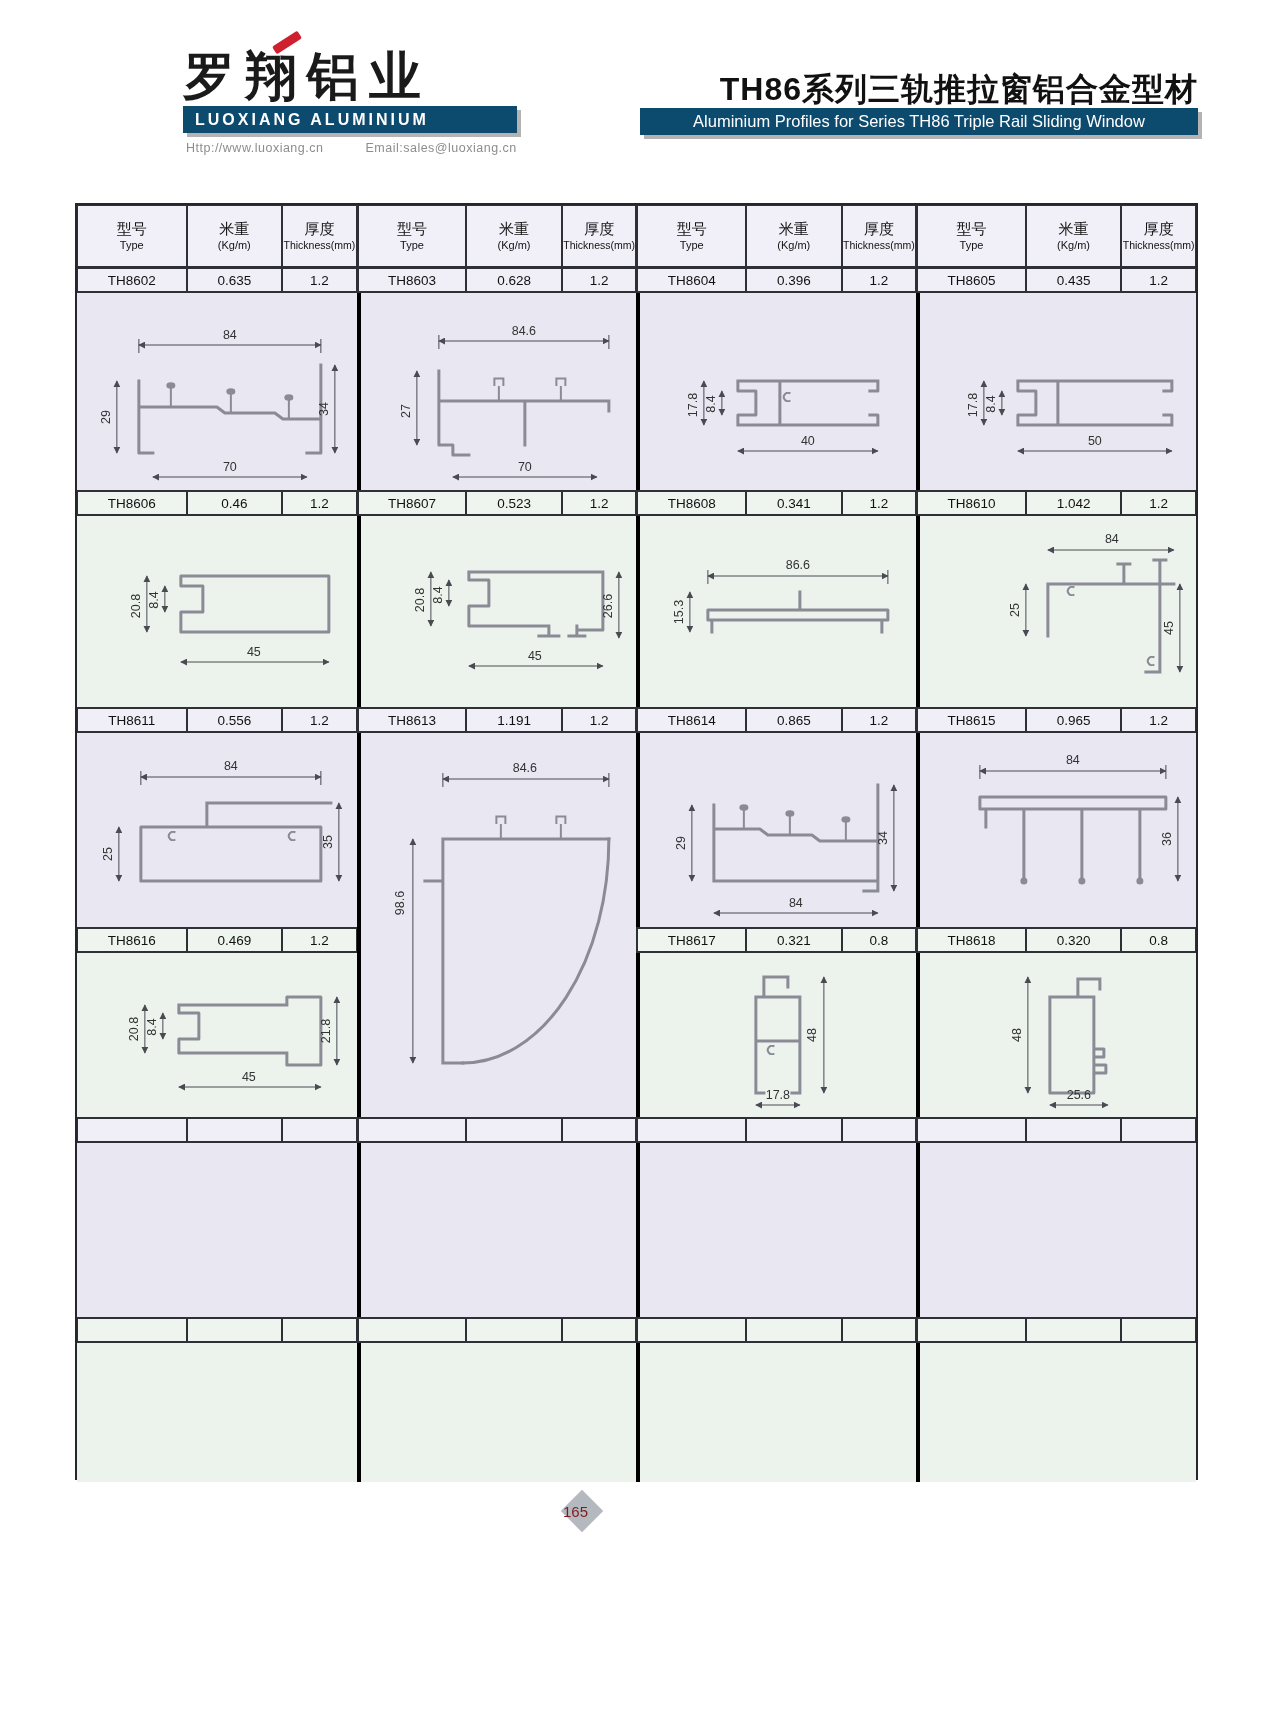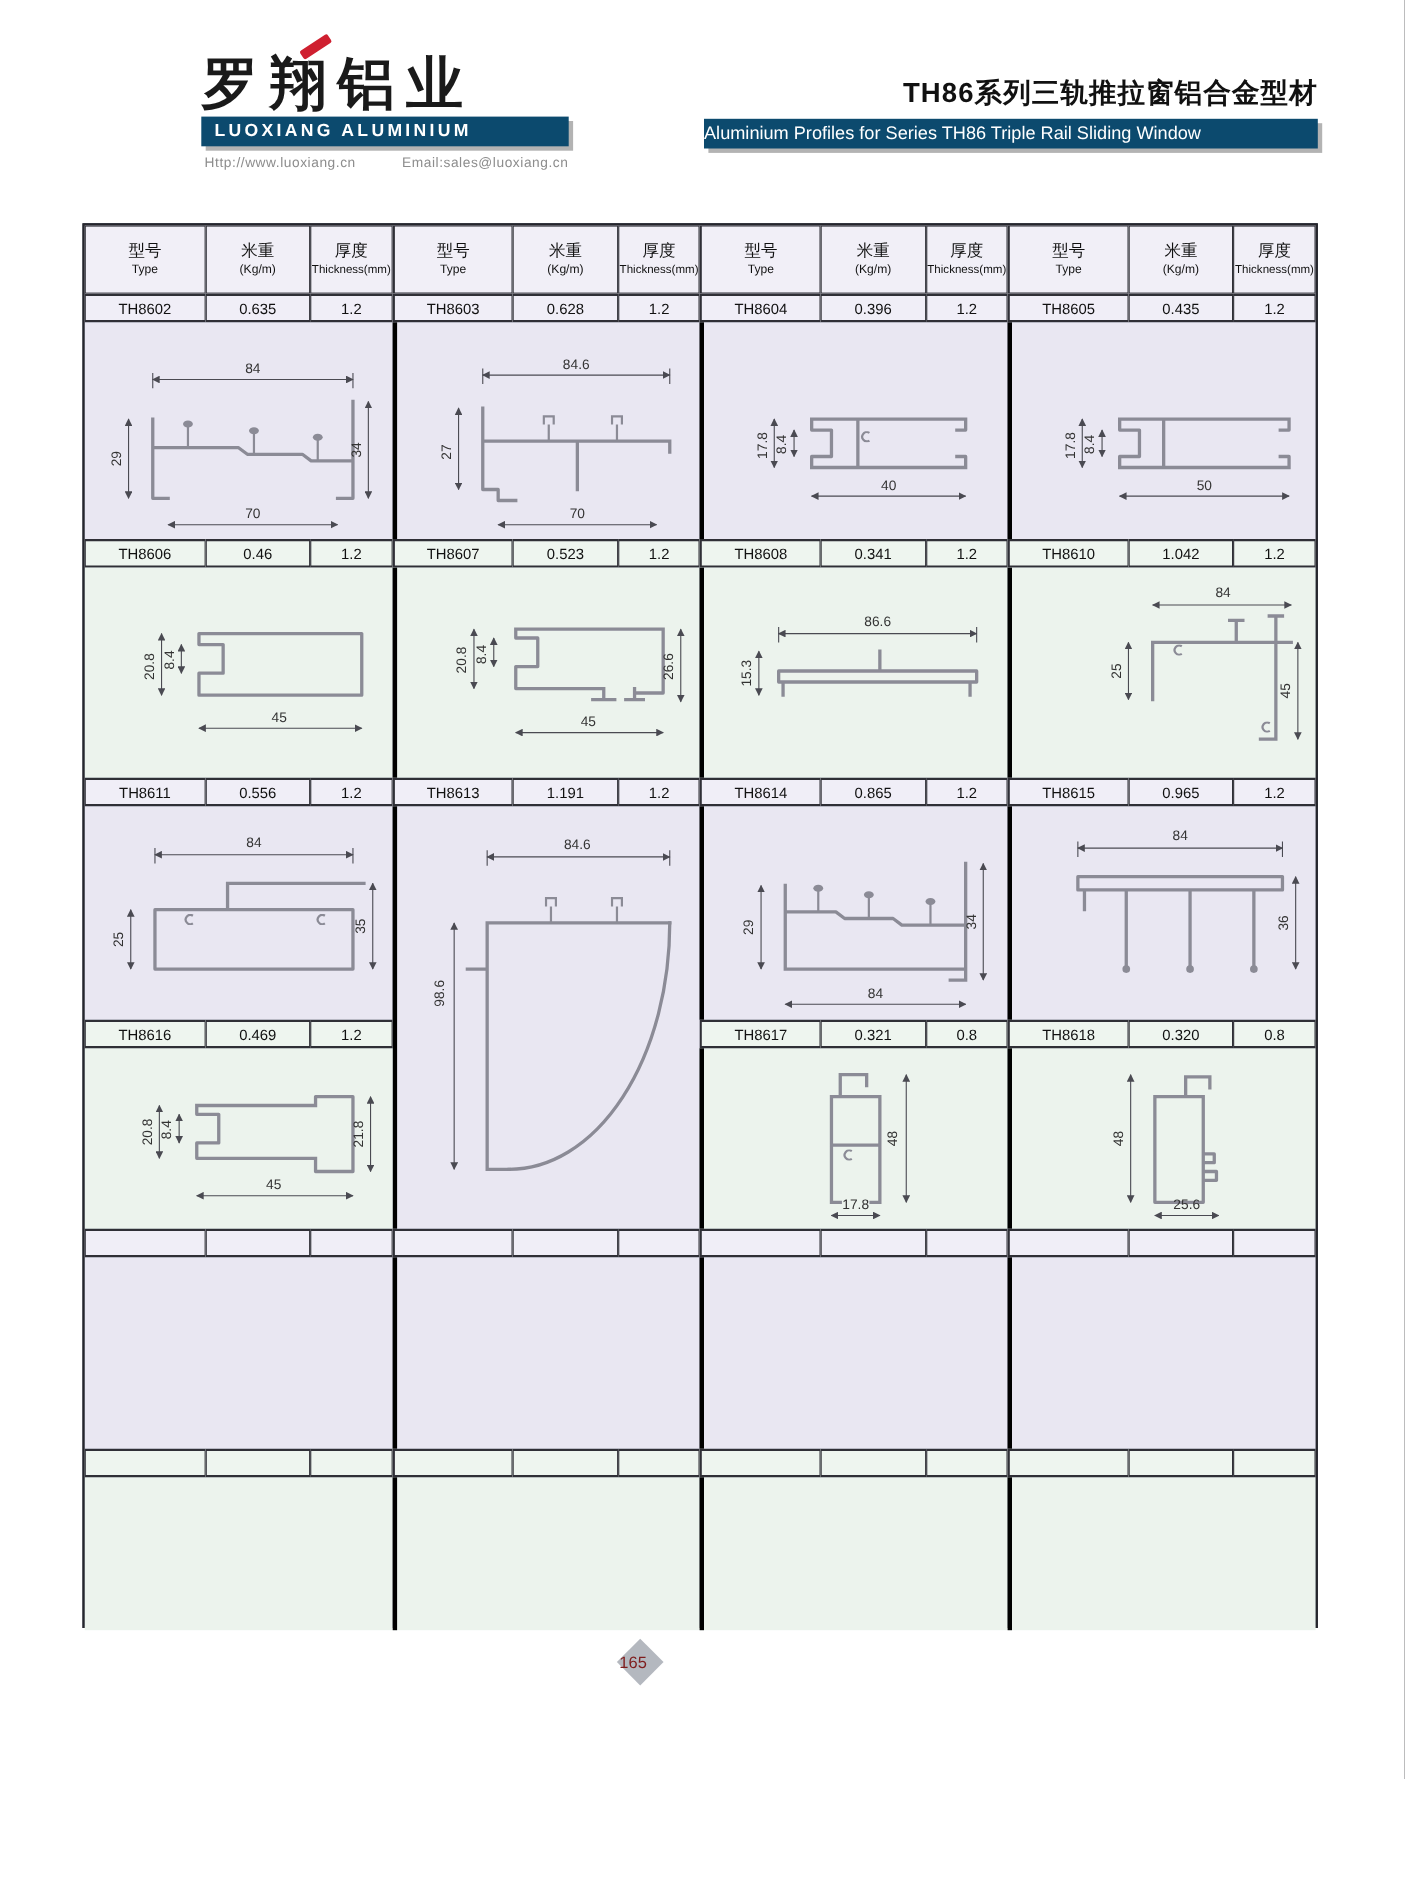--- a/index.html
+++ b/index.html
@@ -12,29 +12,29 @@
               color:#1a1a1a;letter-spacing:10px;white-space:nowrap;}
   .accent{position:absolute;left:272px;top:38px;width:30px;height:9px;background:#cf2030;
           transform:rotate(-33deg);border-radius:2px;}
   .band{position:absolute;background:#0c4a6e;color:#fff;display:flex;align-items:center;
         box-shadow:4px 4px 0 #b3b3b3;}
   .band-left{left:183px;top:106px;width:322px;height:27px;font-size:16px;font-weight:bold;
              letter-spacing:3px;padding-left:12px;}
   .contact{position:absolute;left:186px;top:141px;font-size:12.5px;color:#8d8d8d;letter-spacing:.5px;}
   .contact span{margin-right:42px;}
   .series-cn{position:absolute;left:620px;top:68px;width:578px;text-align:right;
-             font-size:25px;font-weight:bold;color:#111;letter-spacing:1px;}
+             font-size:32px;font-weight:bold;color:#111;letter-spacing:1px;}
   .band-right{left:640px;top:108px;width:558px;height:27px;font-size:16.5px;
-              justify-content:flex-start;}
+              justify-content:center;}
   
   .cat-table{position:absolute;left:75px;top:203px;width:1123px;height:1277px;
              display:grid;box-sizing:border-box;
              grid-template-columns:repeat(4,110fr 96fr 75fr);
              grid-template-rows:62px 26px 197px 26px 191px 26px 194px 26px 164px 26px 174px 26px 139px;
-             border:2px solid #26262c;background:#0f172a;}
+             border:2px solid #26262c;background:#0369a1;}
   .cat-table>div{box-sizing:border-box;min-width:0;min-height:0;}
   .hc{border:1px solid #2f2f36;display:flex;flex-direction:column;align-items:center;
       justify-content:center;line-height:1.25;}
   .hc .cn{font-size:15px;color:#111;}
   .hc .en{font-size:11px;color:#111;}
   .hc .en.sm{font-size:10.5px;}
   .vc{border:1px solid #2f2f36;border-top-width:2px;border-bottom-width:2px;
       display:flex;align-items:center;justify-content:center;font-size:13.5px;color:#111;}
   .gl{border-left-width:2px;}
   .dc{position:relative;}

